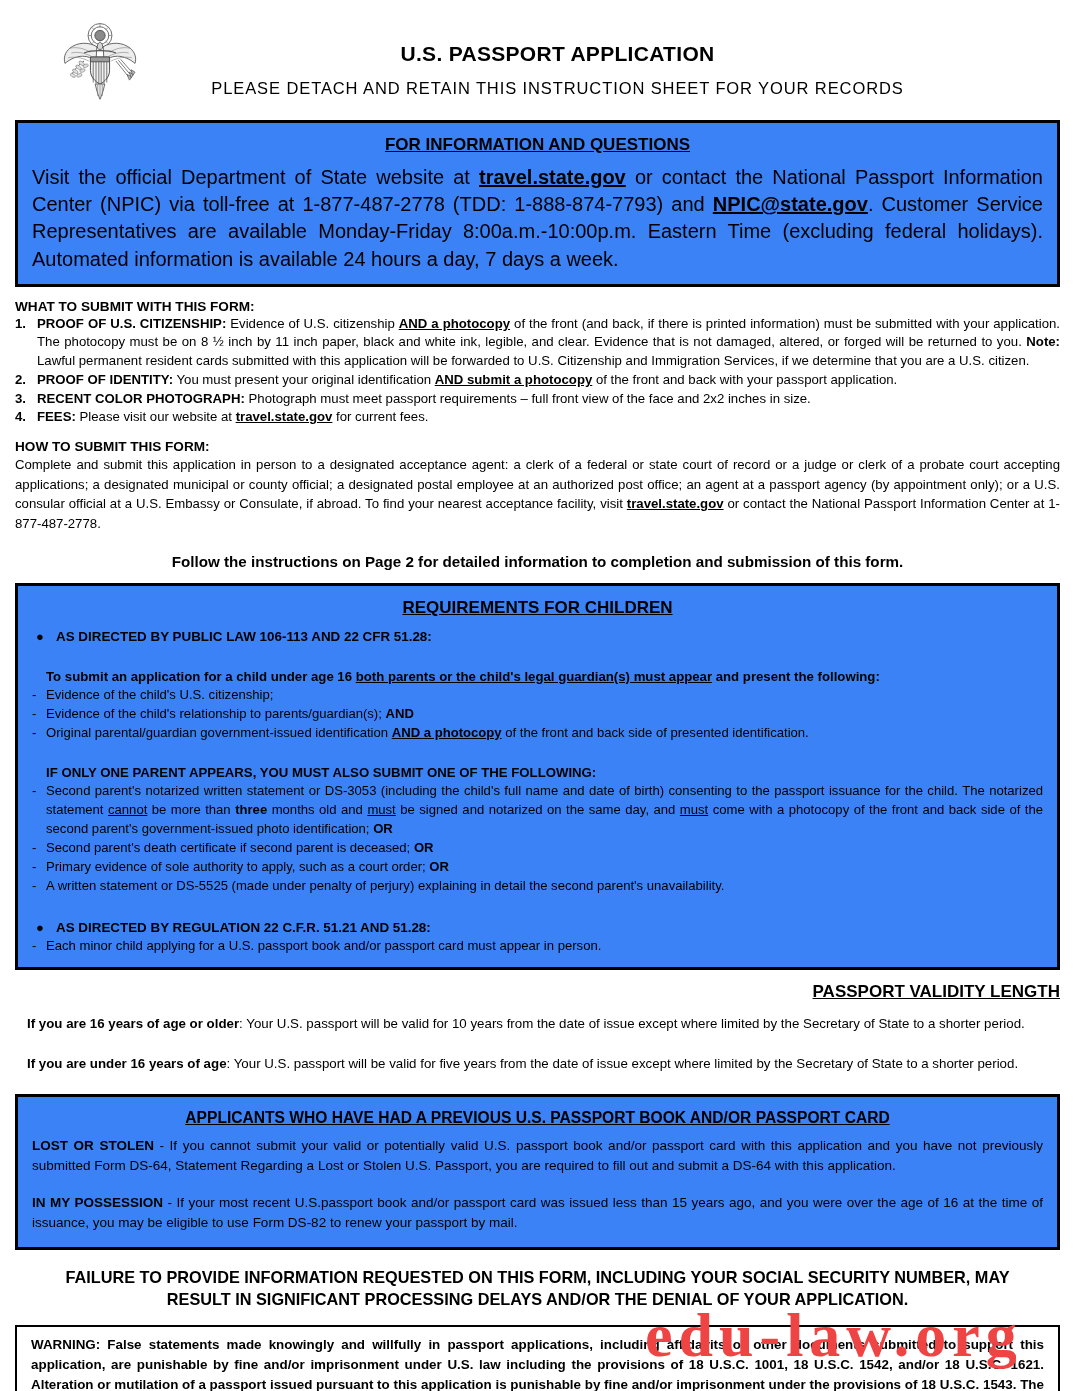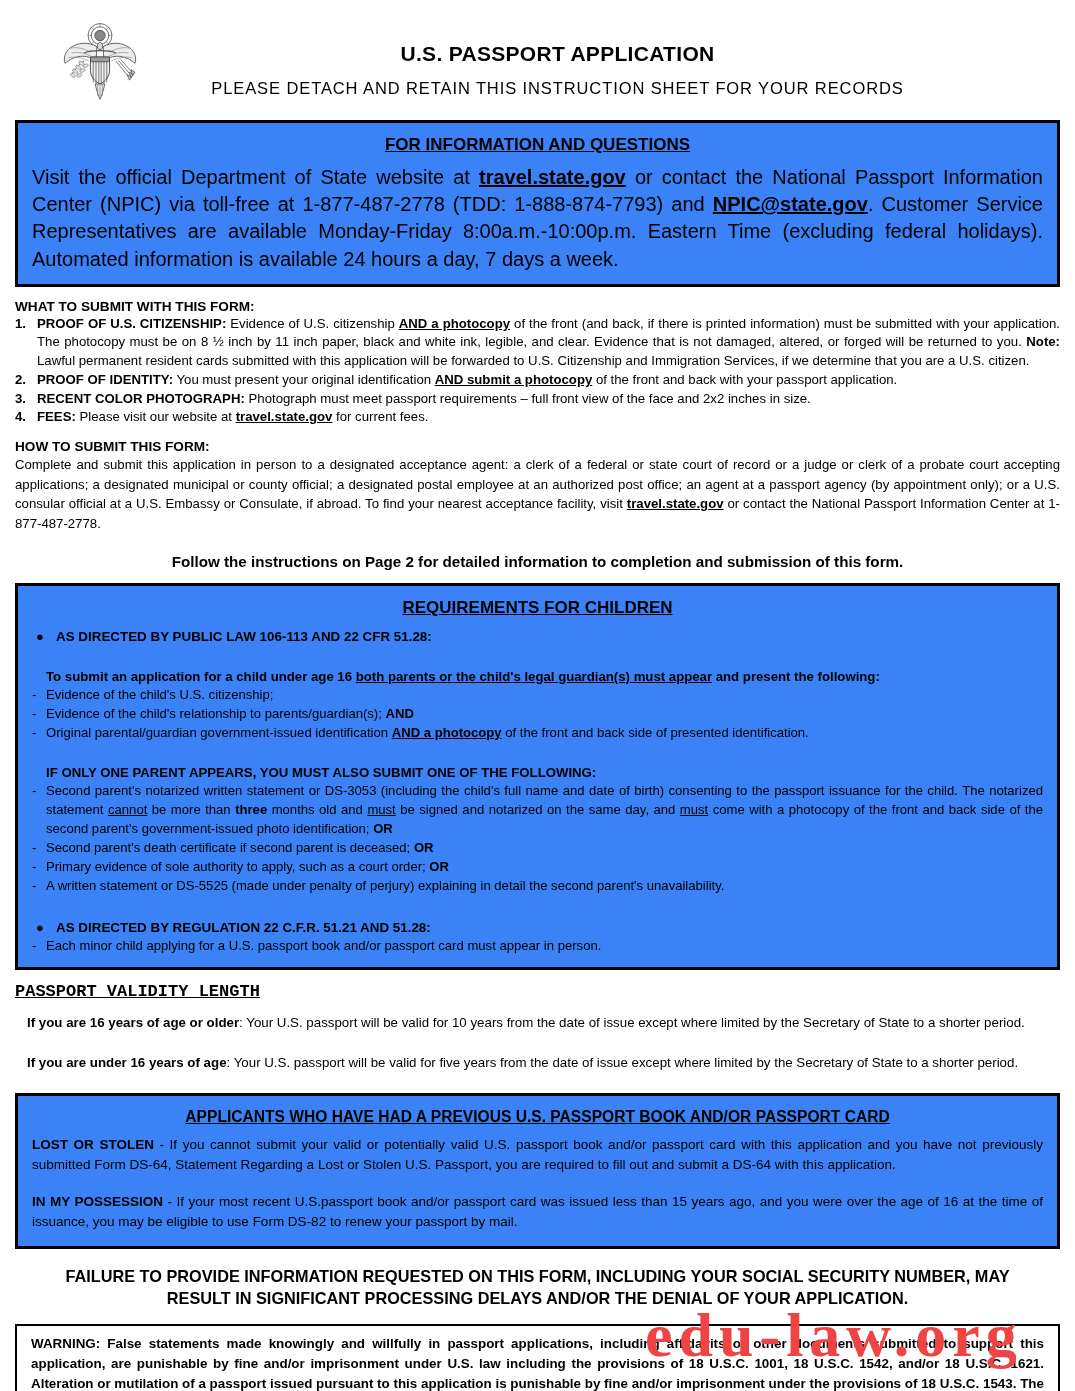--- a/index.html
+++ b/index.html
@@ -136,26 +136,25 @@
     font-size: 13.2px;
     margin-left: 14px;
   }
   .dashrow { display: flex; }
   .dashrow .dash { flex: 0 0 14px; }
   .dashrow .dtext { flex: 1; }
   .spacer-sm { height: 20px; }
 
   
   .validity-head {
-    text-align: left;
+    text-align: right;
     font-weight: bold;
     font-size: 17px;
     text-decoration: underline;
     margin: 12px 0 12px 0;
-    font-family: Liberation Mono, monospace;
   }
   .validity-para {
     font-size: 13.3px;
     line-height: 1.48;
     margin: 0 0 20px 12px;
     text-align: justify;
   }
 
   
   .prev-para {

